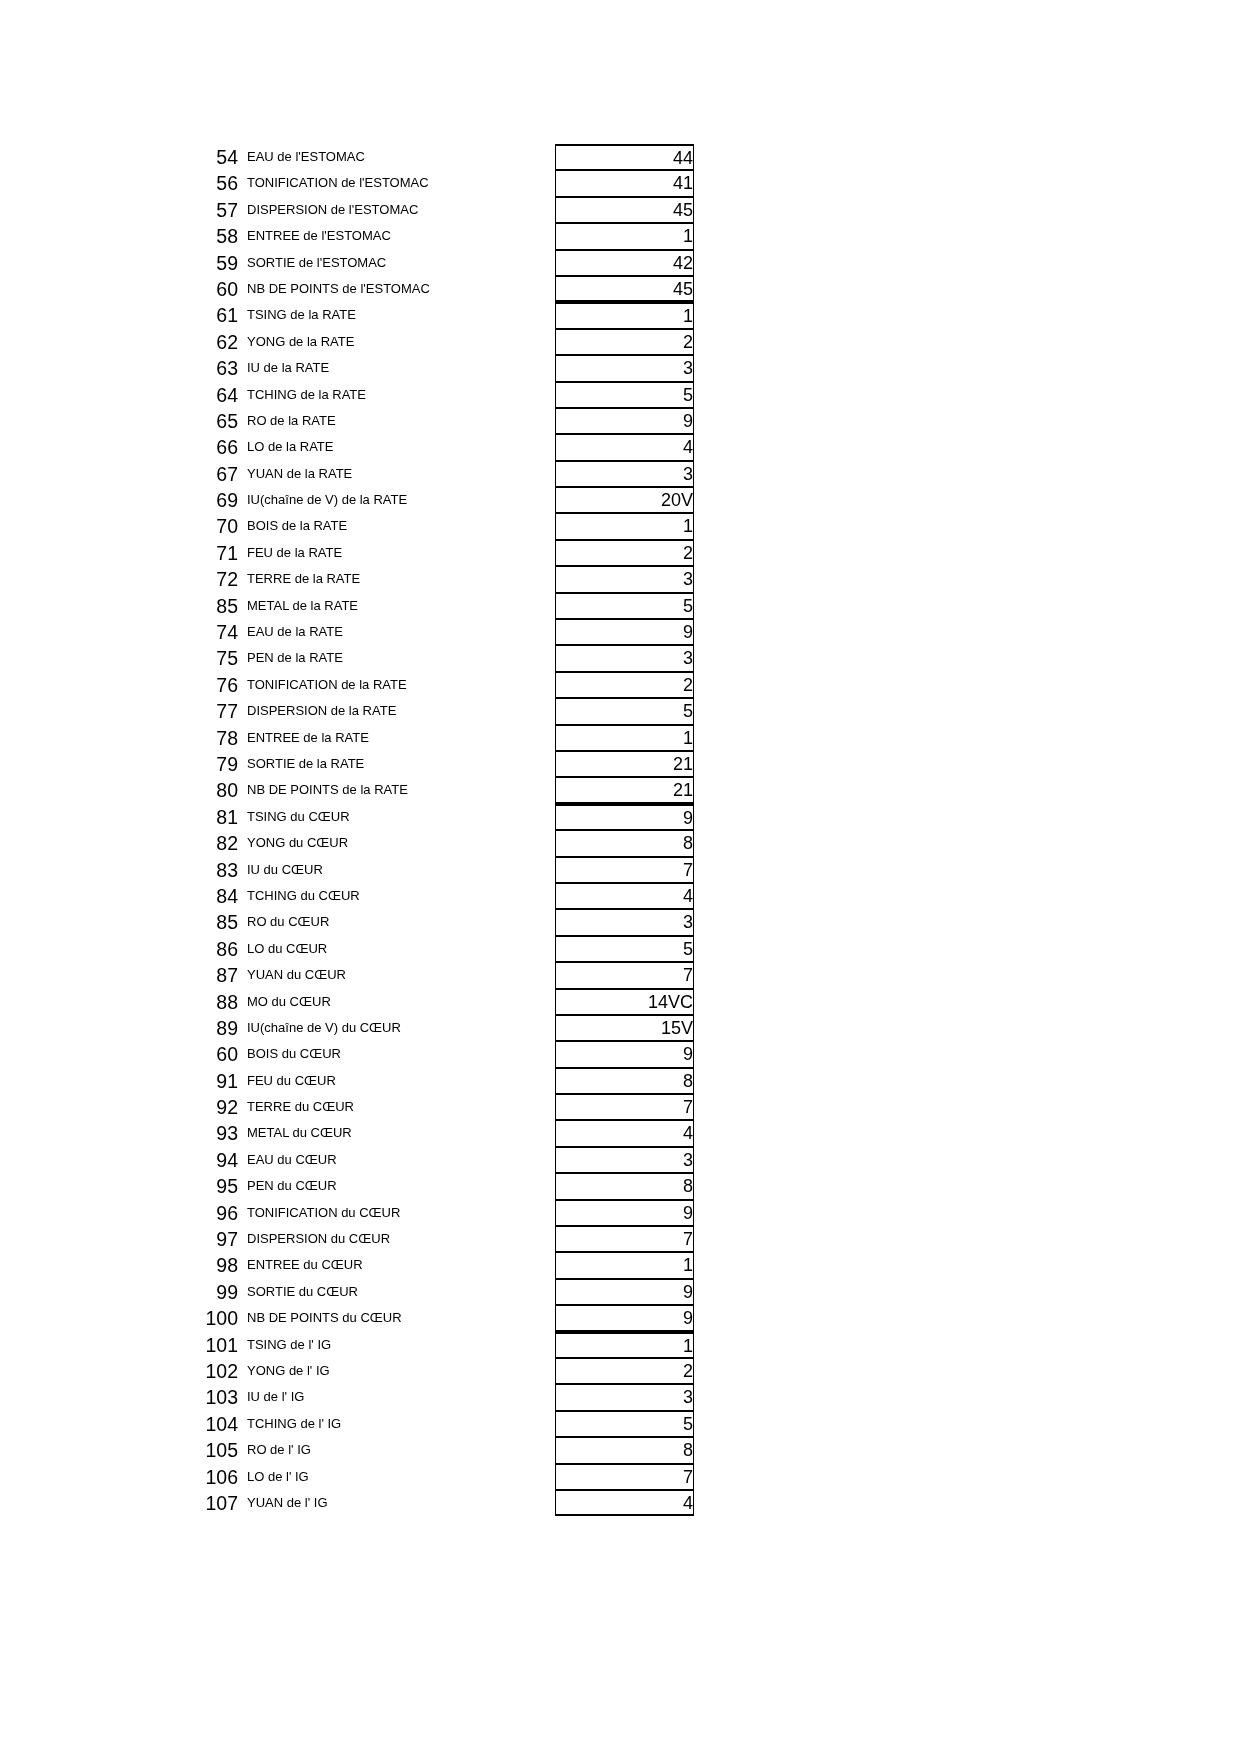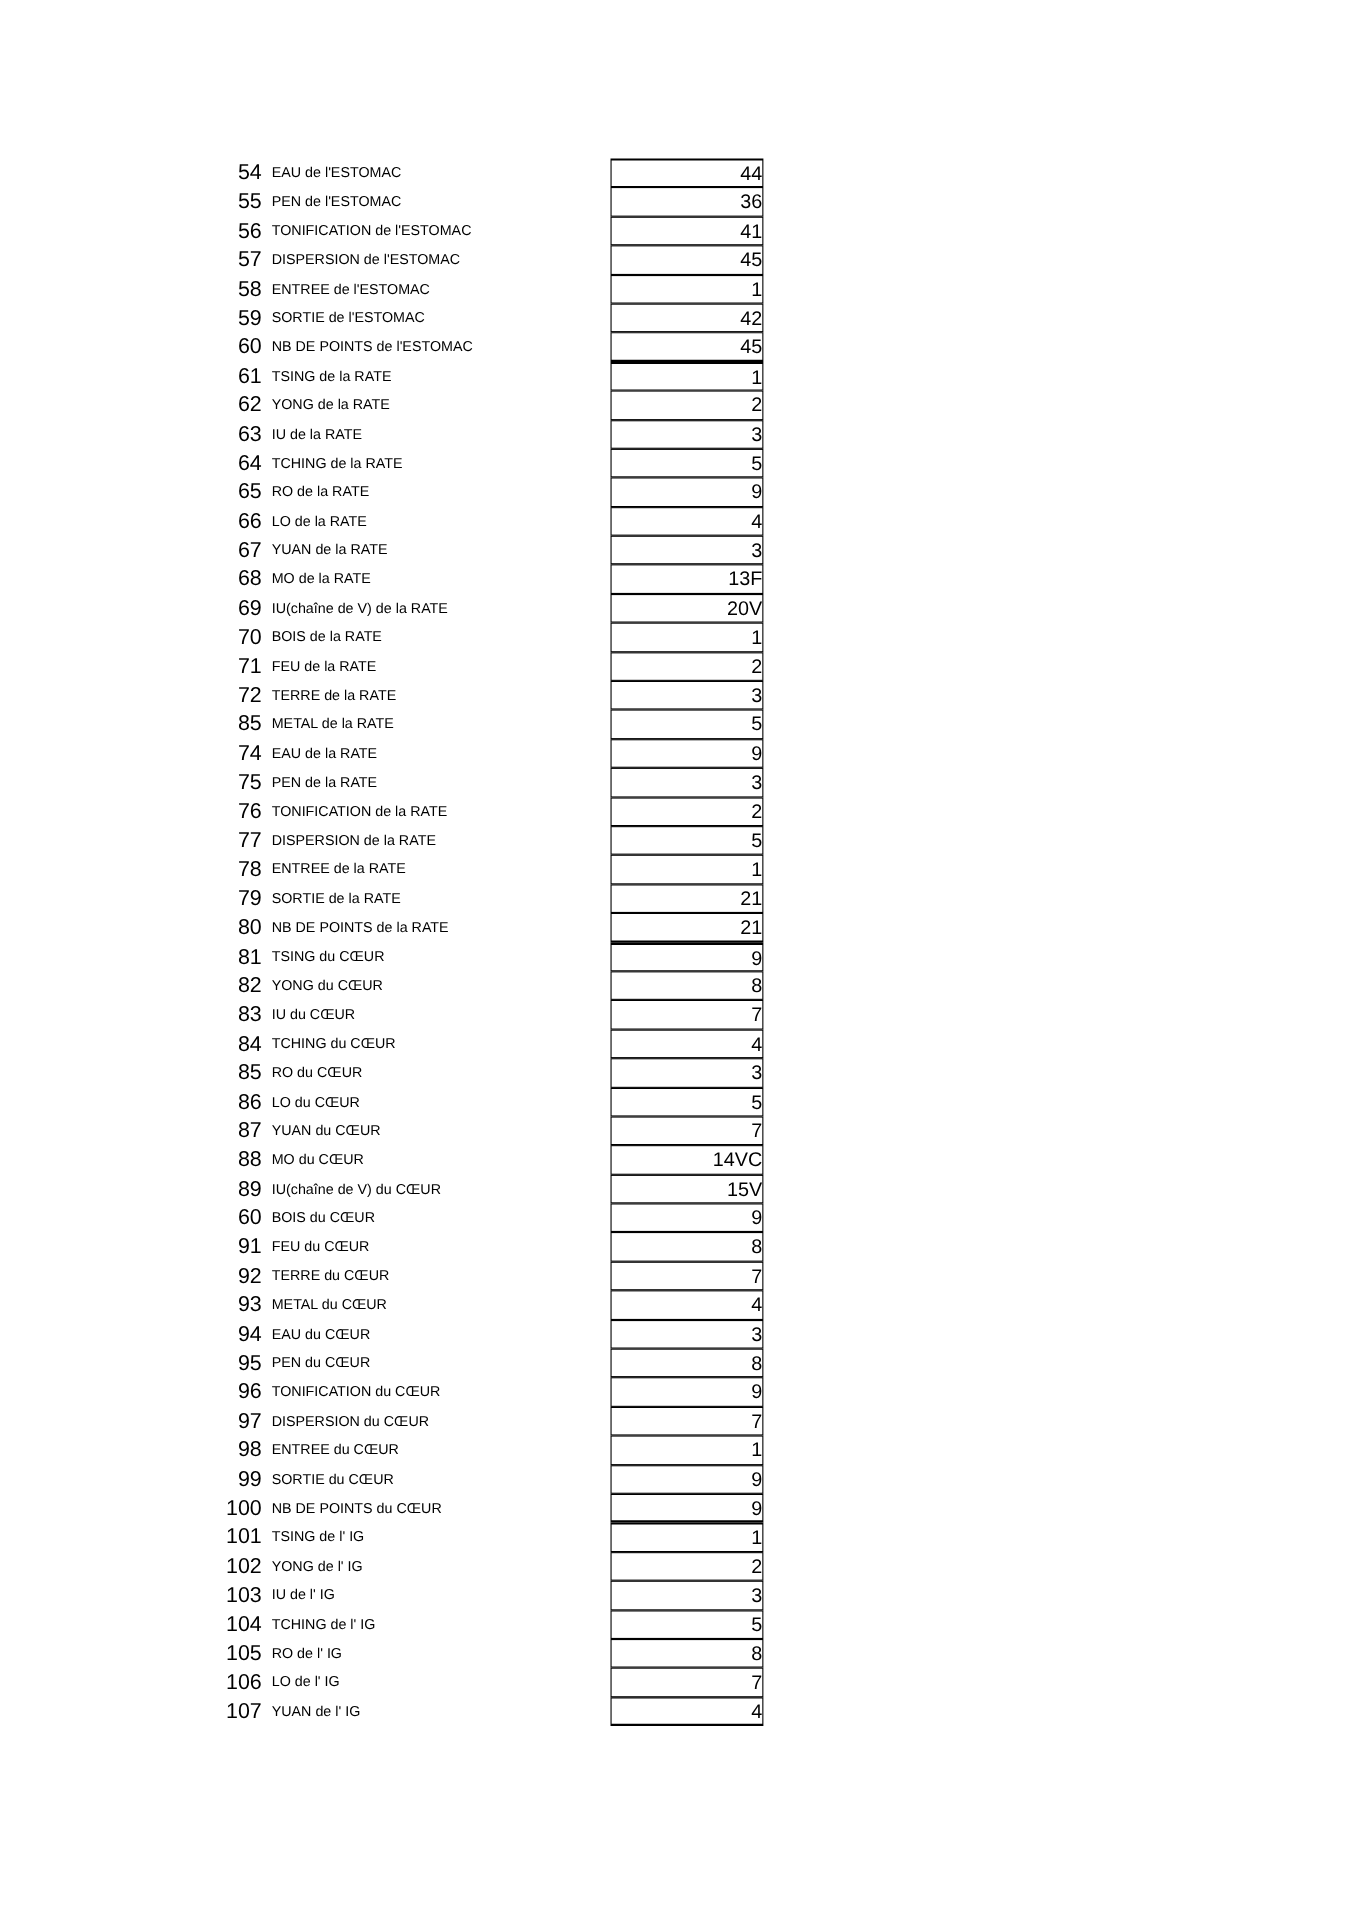--- a/index.html
+++ b/index.html
@@ -77,25 +77,20 @@
 <body>
 
 <div id="sheet">
   <div id="rows">
       <div class="row">
         <div class="idx">54</div>
         <div class="label">EAU de l'ESTOMAC</div>
         <div class="valcell">44</div>
       </div>
       <div class="row">
-        <div class="idx">55</div>
-        <div class="label">PEN de l'ESTOMAC</div>
-        <div class="valcell">36</div>
-      </div>
-      <div class="row">
         <div class="idx">56</div>
         <div class="label">TONIFICATION de l'ESTOMAC</div>
         <div class="valcell">41</div>
       </div>
       <div class="row">
         <div class="idx">57</div>
         <div class="label">DISPERSION de l'ESTOMAC</div>
         <div class="valcell">45</div>
       </div>
       <div class="row">
@@ -142,25 +137,20 @@
         <div class="idx">66</div>
         <div class="label">LO de la RATE</div>
         <div class="valcell">4</div>
       </div>
       <div class="row">
         <div class="idx">67</div>
         <div class="label">YUAN de la RATE</div>
         <div class="valcell">3</div>
       </div>
       <div class="row">
-        <div class="idx">68</div>
-        <div class="label">MO de la RATE</div>
-        <div class="valcell">13F</div>
-      </div>
-      <div class="row">
         <div class="idx">69</div>
         <div class="label">IU(chaîne de V) de la RATE</div>
         <div class="valcell">20V</div>
       </div>
       <div class="row">
         <div class="idx">70</div>
         <div class="label">BOIS de la RATE</div>
         <div class="valcell">1</div>
       </div>
       <div class="row">

